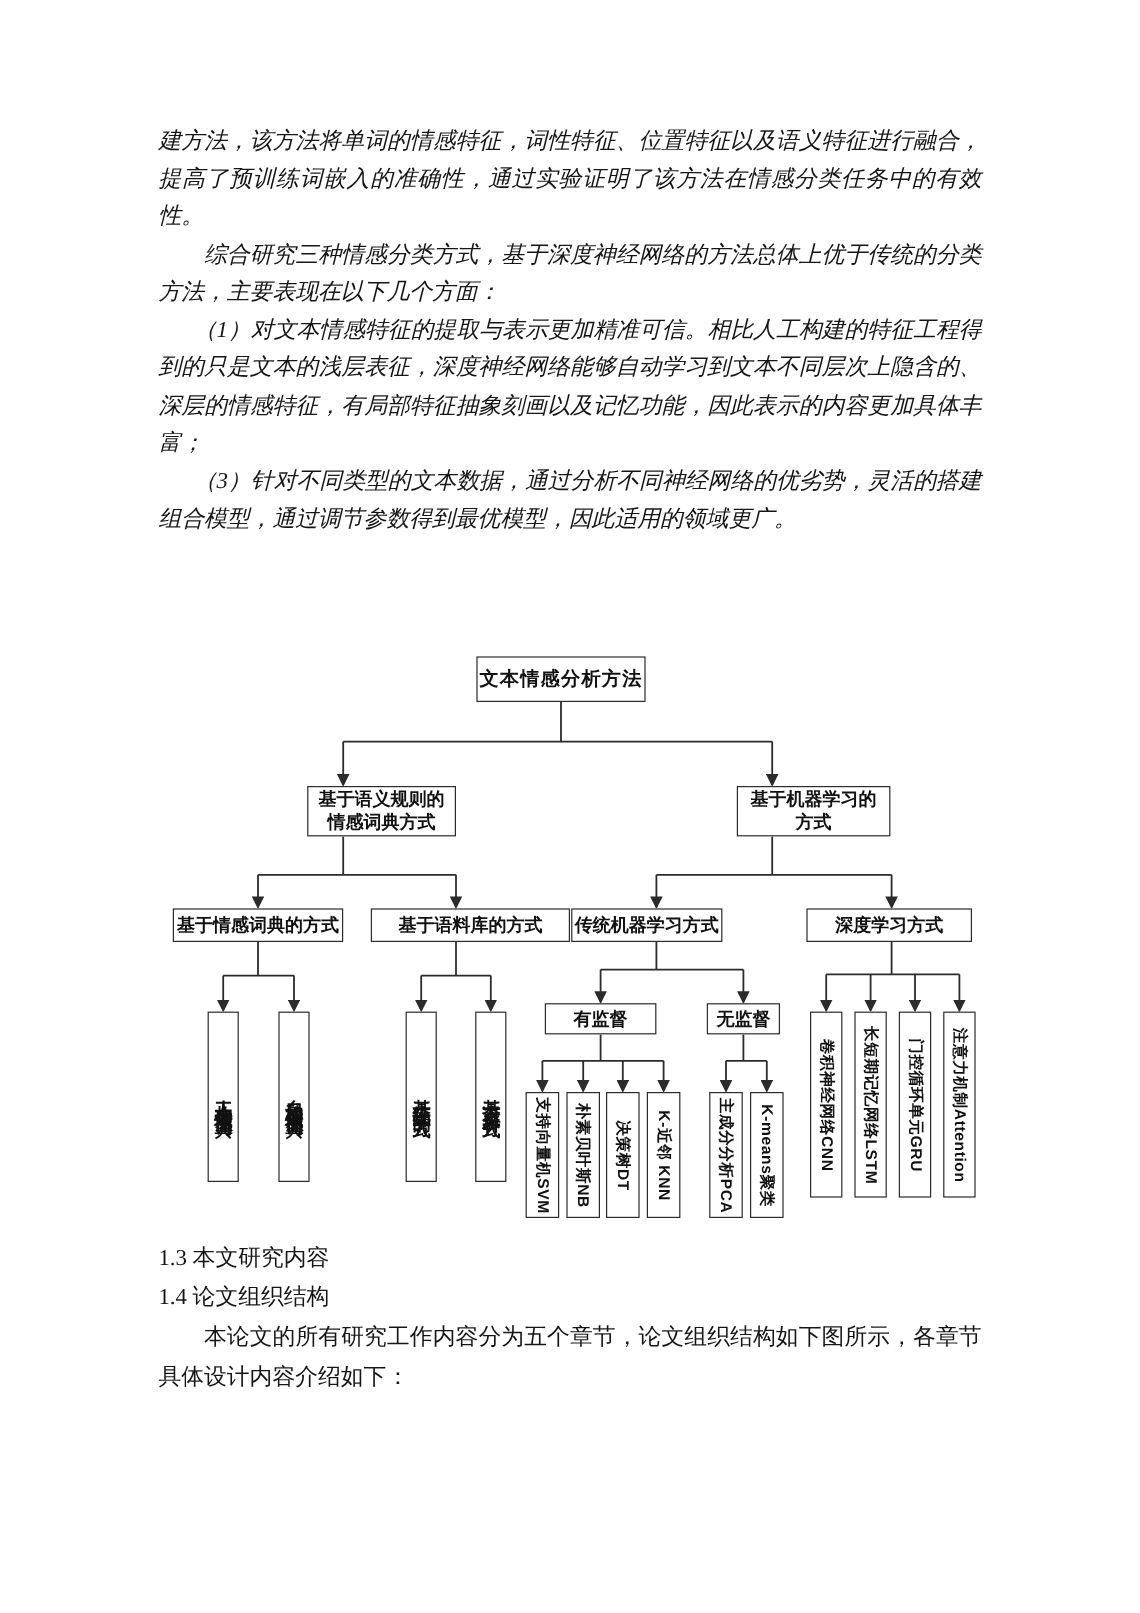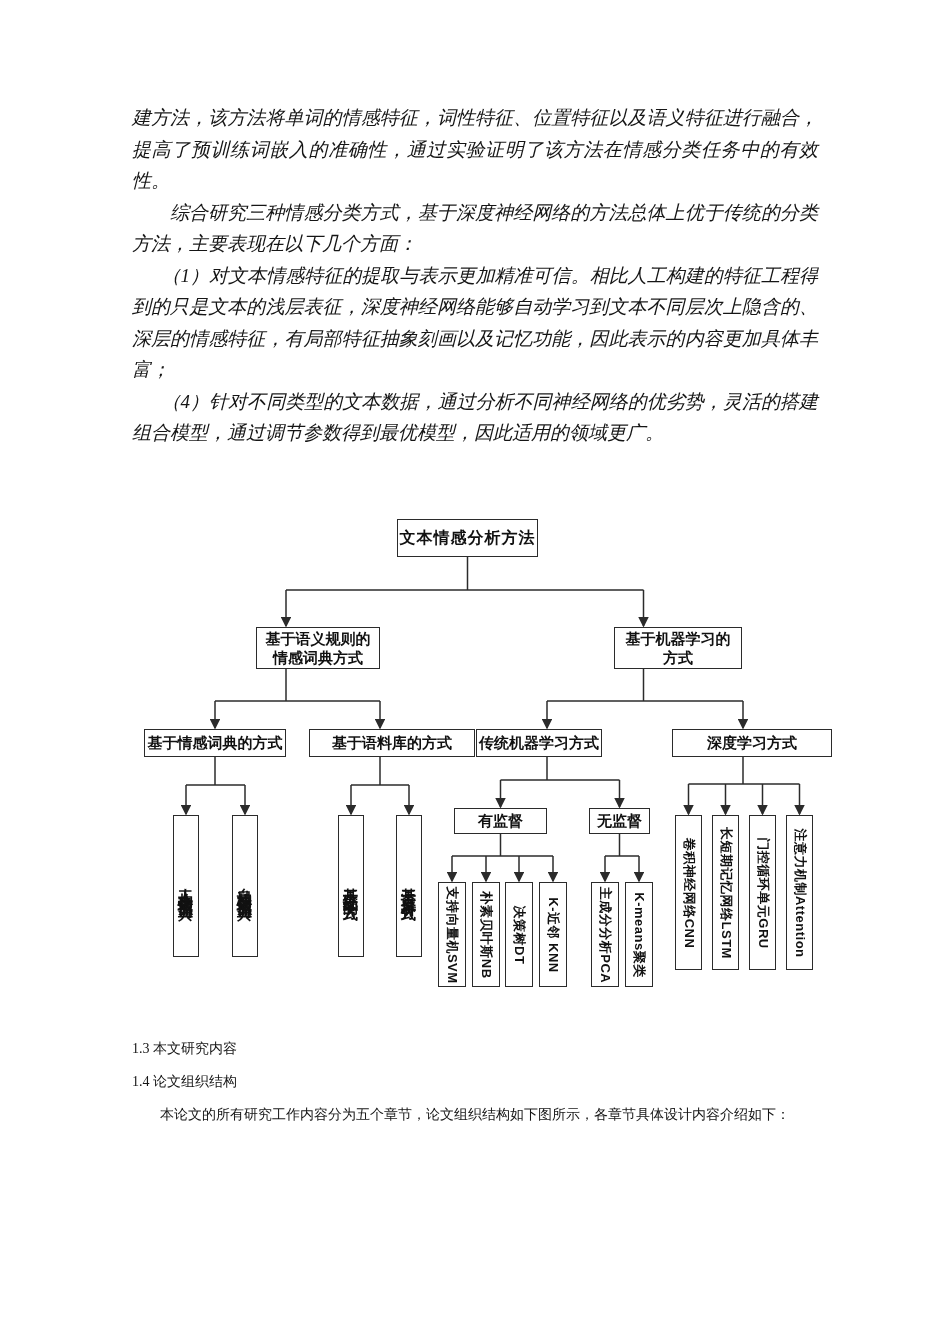--- a/index.html
+++ b/index.html
@@ -11,28 +11,28 @@
     color:#151515;
     overflow:hidden;
   }
   .toptext {
     position:absolute; left:132px; top:102px; width:686px;
     font-size:19px; line-height:31.5px; text-align:justify;
   }
   .toptext p { margin:0;font-style:italic; }
   .bottomtext {
     position:absolute; left:132px; top:1032px; width:686px;
-    font-size:14px; line-height:33px; text-align:justify;
+    font-size:19px; line-height:33px; text-align:justify;
   }
   .bottomtext p { margin:0; }
   .ind2  { text-indent:2em; }
   .ind15 { text-indent:1.55em; }
 
   .diagram {
-    position:absolute; left:0; top:517px; width:950px; height:490px;
+    position:absolute; left:0; top:545px; width:950px; height:490px;
     font-family:"Liberation Sans","DejaVu Sans",sans-serif;
     font-weight:700; color:#111;text-decoration:underline;
   }
   .connectors { position:absolute; left:0; top:0; }
   .connectors line { stroke:#2b2b2b; stroke-width:1.5; }
   .dbox {
     position:absolute; box-sizing:border-box;
     border:1.6px solid #2b2b2b; background:#fff;
     display:flex; align-items:center; justify-content:center;
     text-align:center;
@@ -51,21 +51,21 @@
     white-space:nowrap; font-size:13px; letter-spacing:0.5px;
   }
 </style>
 </head>
 <body>
 
 <div class="toptext">
   <p>建方法，该方法将单词的情感特征，词性特征、位置特征以及语义特征进行融合，提高了预训练词嵌入的准确性，通过实验证明了该方法在情感分类任务中的有效性。</p>
   <p class="ind2">综合研究三种情感分类方式，基于深度神经网络的方法总体上优于传统的分类方法，主要表现在以下几个方面：</p>
   <p class="ind15">（1）对文本情感特征的提取与表示更加精准可信。相比人工构建的特征工程得到的只是文本的浅层表征，深度神经网络能够自动学习到文本不同层次上隐含的、深层的情感特征，有局部特征抽象刻画以及记忆功能，因此表示的内容更加具体丰富；</p>
-  <p class="ind15">（4）针对不同类型的文本数据，通过分析不同神经网络的优劣势，灵活的搭建组合模型，通过调节参数得到最优模型，因此适用的领域更广。</p>
+  <p class="ind15">（3）针对不同类型的文本数据，通过分析不同神经网络的优劣势，灵活的搭建组合模型，通过调节参数得到最优模型，因此适用的领域更广。</p>
 </div>
 
 <div class="diagram">
   <svg class="connectors" width="950" height="490">
     <defs>
       <marker id="arr" viewBox="0 0 10 10" refX="8.5" refY="5" markerWidth="7" markerHeight="7" orient="auto-start-reverse">
         <path d="M0,0 L10,5 L0,10 z" fill="#2b2b2b"></path>
       </marker>
     </defs>
 
@@ -122,21 +122,21 @@
   <div class="dbox root" style="left:397px;top:2px;width:141px;height:38px">文本情感分析方法</div>
 
   <div class="dbox h2" style="left:224px;top:110px;width:124px;height:42px">基于语义规则的
 情感词典方式</div>
   <div class="dbox h2" style="left:582px;top:110px;width:128px;height:42px">基于机器学习的
 方式</div>
 
   <div class="dbox l3" style="left:144px;top:212px;width:142px;height:28px">基于情感词典的方式</div>
   <div class="dbox l3" style="left:309px;top:212px;width:166px;height:28px">基于语料库的方式</div>
   <div class="dbox l3" style="left:476px;top:212px;width:126px;height:28px">传统机器学习方式</div>
-  <div class="dbox l3" style="left:672px;top:212px;width:160px;height:28px">深度学习方式</div>
+  <div class="dbox l3" style="left:672px;top:212px;width:138px;height:28px">深度学习方式</div>
 
   <div class="dbox vert" style="left:173px;top:298px;width:26px;height:142px">
     <span class="up">人工构建情感词典</span>
   </div>
   <div class="dbox vert" style="left:232px;top:298px;width:26px;height:142px">
     <span class="up">自动构建情感词典</span>
   </div>
   <div class="dbox vert" style="left:338px;top:298px;width:26px;height:142px">
     <span class="up">基于统计学的方式</span>
   </div>

